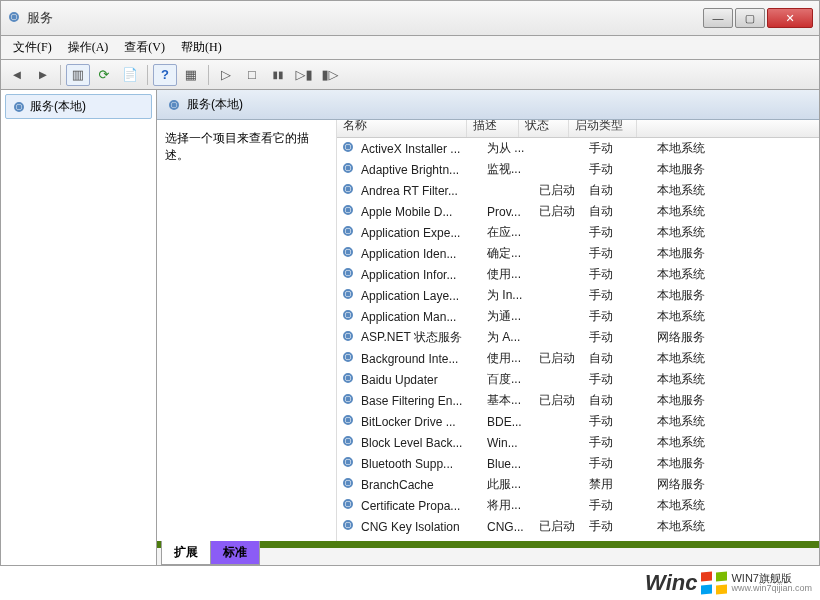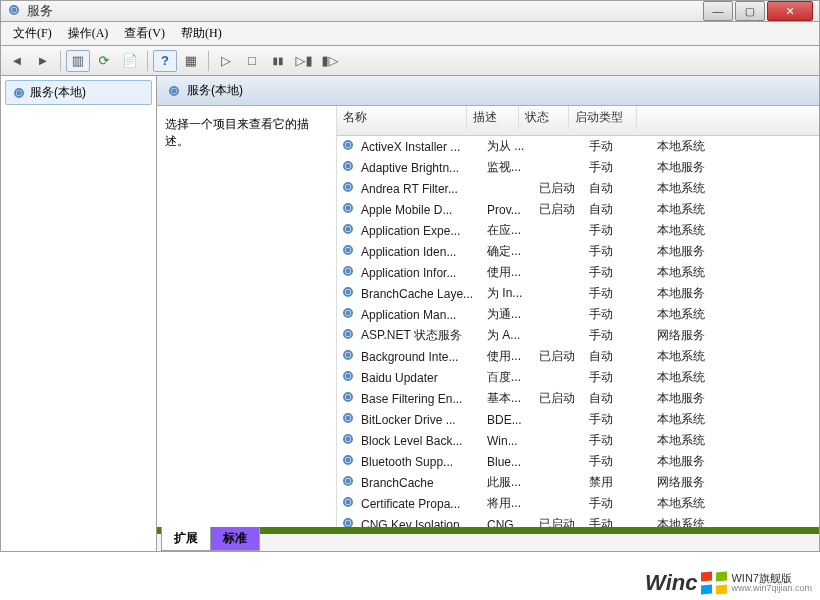--- a/index.html
+++ b/index.html
@@ -1,38 +1,38 @@
 <!DOCTYPE html>
 <html><head>
 <meta charset="utf-8">
 <style>
 * { box-sizing: border-box; margin: 0; padding: 0; }
 body { font-family: "Microsoft YaHei", "Segoe UI", Tahoma, sans-serif; font-size: 12px; background: #fff; overflow: hidden; }
 .window { width: 820px; height: 600px; position: relative; background: #fff; }
-.titlebar { height: 22px; background: linear-gradient(to bottom, #f8f8f8, #e8e8e8); border: 1px solid #a0a0a0; display: flex; align-items: center; padding: 0 6px; }
+.titlebar { height: 36px; background: linear-gradient(to bottom, #f8f8f8, #e8e8e8); border: 1px solid #a0a0a0; display: flex; align-items: center; padding: 0 6px; }
 .titlebar .ticon { margin-right: 6px; }
 .titlebar .title { flex: 1; color: #333; font-size: 13px; }
 .winbtns { display: flex; gap: 0; }
 .winbtn { width: 30px; height: 20px; border: 1px solid #888; background: linear-gradient(to bottom,#f0f0f0,#d0d0d0); display:flex; align-items:center; justify-content:center; font-size:11px; color:#333; border-radius:2px; margin-left:2px; cursor:default;}
 .winbtn.close { background: linear-gradient(to bottom,#e07070,#c93030); color:#fff; border-color:#a02020; width:46px;}
 .menubar { height: 24px; border: 1px solid #a0a0a0; border-top: none; display:flex; align-items:center; padding: 0 4px; background:#f4f4f4;font-family:Liberation Serif, serif; }
 .menubar .mitem { padding: 2px 8px; cursor:default; }
 .toolbar { height: 30px; border: 1px solid #a0a0a0; border-top: none; display:flex; align-items:center; padding: 0 4px; background: linear-gradient(to bottom,#f8f8f8,#e8e8e8); gap:2px;}
 .tbtn { width:24px; height:22px; border:1px solid transparent; display:flex; align-items:center; justify-content:center; color:#555; font-size:13px; border-radius:2px;}
 .tbtn.boxed { border-color:#9ac; background:#eaf2fb;}
 .tsep { width:1px; height:20px; background:#bbb; margin:0 3px;}
 .body { display:flex; height: calc(560px - 30px - 24px - 30px); border:1px solid #a0a0a0; border-top:none; }
 .treepane { width:156px; border-right:1px solid #a0a0a0; background:#fff; padding:4px;}
 .treeitm { padding:3px 6px; border:1px solid #9ac0e0; background:#e8f0fb; display:flex; align-items:center; gap:4px; border-radius:2px;}
 .detailpane { flex:1; display:flex; flex-direction:column; position:relative;}
 .phdr { height:30px; background: linear-gradient(to bottom,#e8eff7,#d0dceb); border-bottom:1px solid #a0b0c0; display:flex; align-items:center; padding:0 10px; gap:6px;}
 .pbody { flex:1; display:flex; overflow:hidden;}
 .descpane { width:180px; padding:10px 8px; border-right:1px solid #ddd;}
 .listpane { flex:1; overflow:hidden; position:relative;}
-.colhdr { display:flex; background: linear-gradient(to bottom,#fdfdfd,#ececec); border-bottom:1px solid #ccc; height:30px; align-items:flex-start;}
+.colhdr { display:flex; background: linear-gradient(to bottom,#fdfdfd,#ececec); border-bottom:1px solid #ccc; height:18px; align-items:flex-end;}
 .colhdr .col { border-right:1px solid #ddd; padding:3px 6px; font-size:12px; color:#333;}
 .col.name{width:130px;} .col.desc{width:52px;} .col.stat{width:50px;} .col.start{width:68px;} .col.logon{width:100px;}
 .rows { overflow-y:scroll; height: calc(100% - 22px);}
 .row { display:flex; height:21px; align-items:center; padding-left:4px;}
 .row .ricon { width:16px; margin-right:4px;}
 .row .rc { font-size:12px; color:#222; white-space:nowrap; overflow:hidden; text-overflow:ellipsis;}
 .row .rc.name{width:126px;} .row .rc.desc{width:52px;} .row .rc.stat{width:50px;} .row .rc.start{width:68px;} .row .rc.logon{width:100px;}
 .tabs { height:24px; border-top:7px solid #4d7c0f; display:flex; align-items:flex-end; padding-left:4px; background:#f4f4f4;font-weight:bold;}
 .tab { padding:3px 12px; border:1px solid #a0a0a0; border-top:none; background:#fff; font-size:12px; margin-right:-1px; cursor:default;}
 .tab.inactive{ background:#8b5cf6;}
@@ -194,21 +194,21 @@
                 <span class="rc desc">使用...</span>
                 <span class="rc stat"></span>
                 <span class="rc start">手动</span>
                 <span class="rc logon">本地系统</span>
               </div>
               <div class="row">
                 <span class="ricon"><svg class="gear" width="14" height="14" viewBox="0 0 14 14">
                     <circle cx="7" cy="7" r="4"></circle>
                     <circle cx="7" cy="7" r="1.5" style="fill:#5a8ac0"></circle>
                   </svg></span>
-                <span class="rc name">BranchCache Laye...</span>
+                <span class="rc name">Application Laye...</span>
                 <span class="rc desc">为 In...</span>
                 <span class="rc stat"></span>
                 <span class="rc start">手动</span>
                 <span class="rc logon">本地服务</span>
               </div>
               <div class="row">
                 <span class="ricon"><svg class="gear" width="14" height="14" viewBox="0 0 14 14">
                     <circle cx="7" cy="7" r="4"></circle>
                     <circle cx="7" cy="7" r="1.5" style="fill:#5a8ac0"></circle>
                   </svg></span>

